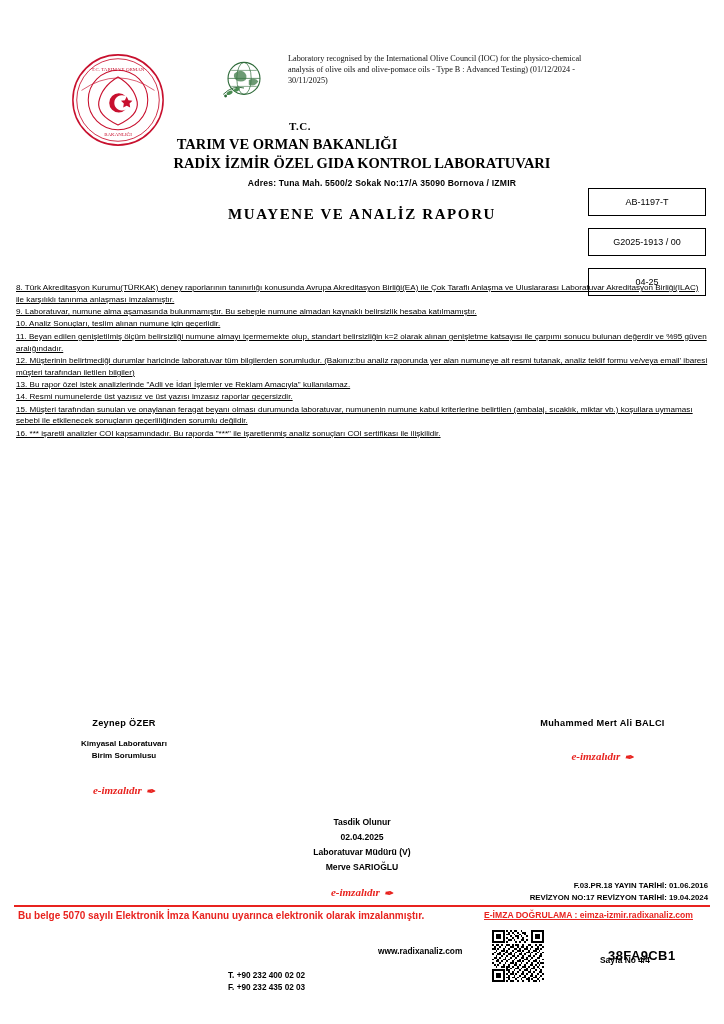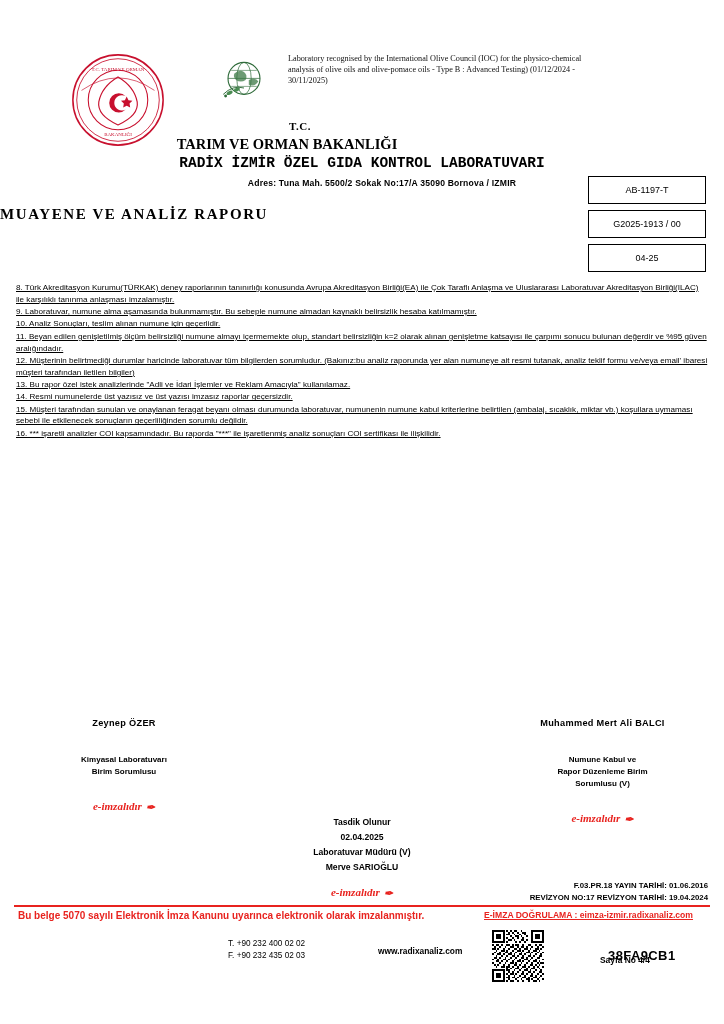--- a/index.html
+++ b/index.html
@@ -72,41 +72,41 @@
     font-family: "Liberation Serif", serif;
     font-weight: bold;
     font-size: 14.5px;
   }
   .lab-name {
     position: absolute;
     left: 0;
     top: 155px;
     width: 724px;
     text-align: center;
-    font-family: Liberation Mono, monospace;
+    font-family: Liberation Serif, serif;
     font-weight: bold;
     font-size: 14.5px;
   }
   .address {
     position: absolute;
     left: 0;
     top: 178px;
     width: 724px;
     text-align: center;
     font-size: 8.6px;
     font-weight: bold;
     letter-spacing: 0.2px;
     margin-left: 20px;
   }
   .report-title {
     position: absolute;
     left: 0;
     top: 206px;
     width: 724px;
-    text-align: left;
+    text-align: center;
     font-family: "Liberation Serif", serif;
     font-weight: bold;
     font-size: 15px;
     letter-spacing: 1.6px;
   }
 
   
   .code-boxes {
     position: absolute;
     right: 18px;
@@ -114,20 +114,21 @@
     width: 118px;
   }
   .code-box {
     border: 1px solid #000;
     height: 26px;
     line-height: 26px;
     text-align: center;
     font-size: 9px;
     margin-bottom: 6px;
     background: #fff;
+    margin-top: 12px;
   }
 
   
   .notes {
     position: absolute;
     left: 16px;
     top: 282px;
     width: 692px;
     font-size: 8.1px;
     line-height: 1.46;
@@ -152,21 +153,21 @@
     top: 718px;
     width: 215px;
     text-align: center;
   }
   .sign-name {
     font-size: 9.2px;
     font-weight: bold;
     letter-spacing: 0.3px;
   }
   .sign-role {
-    margin-top: 26px;
+    margin-top: 10px;
     font-size: 8px;
     line-height: 1.5;
     font-weight: bold;
   }
   .e-imza {
     margin-top: 22px;
     font-family: "Liberation Serif", serif;
     font-style: italic;
     font-size: 11px;
     color: #e8231f;
@@ -230,24 +231,24 @@
     top: 910px;
     font-size: 8.6px;
     color: #e8231f;
     font-weight: bold;
     text-decoration: underline;
     padding-left: 44px;
   }
   .phone {
     position: absolute;
     left: 228px;
-    top: 938px;
+    top: 970px;
     font-size: 8.2px;
     line-height: 1.5;
-    font-weight: normal;
+    font-weight: bold;
   }
   .web {
     position: absolute;
     left: 378px;
     top: 946px;
     font-size: 8.4px;
     font-weight: bold;
   }
   .hashcode {
     position: absolute;
@@ -343,25 +344,20 @@
       <div>Kimyasal Laboratuvarı</div>
       <div>Birim Sorumlusu</div>
     </div>
     <div class="e-imza">
       <span>e-imzalıdır</span><span class="pen">✒</span>
     </div>
   </div>
 
   <div class="sign-right">
     <div class="sign-name">Muhammed Mert Ali BALCI</div>
-    <div class="sign-role">
-      <div>Numune Kabul ve</div>
-      <div>Rapor Düzenleme Birim</div>
-      <div>Sorumlusu (V)</div>
-    </div>
     <div class="e-imza">
       <span>e-imzalıdır</span><span class="pen">✒</span>
     </div>
   </div>
 
   <div class="approval">
     <div>Tasdik Olunur</div>
     <div>02.04.2025</div>
     <div>Laboratuvar Müdürü (V)</div>
     <div>Merve SARIOĞLU</div>

